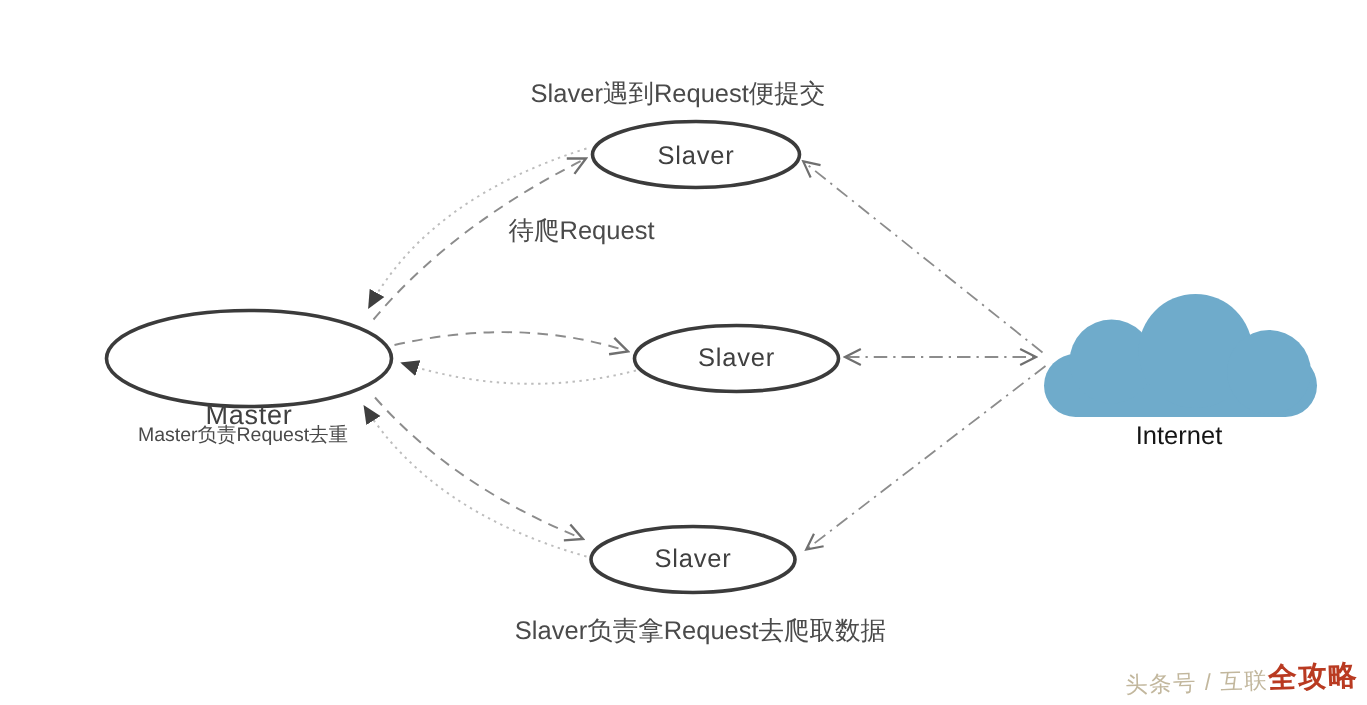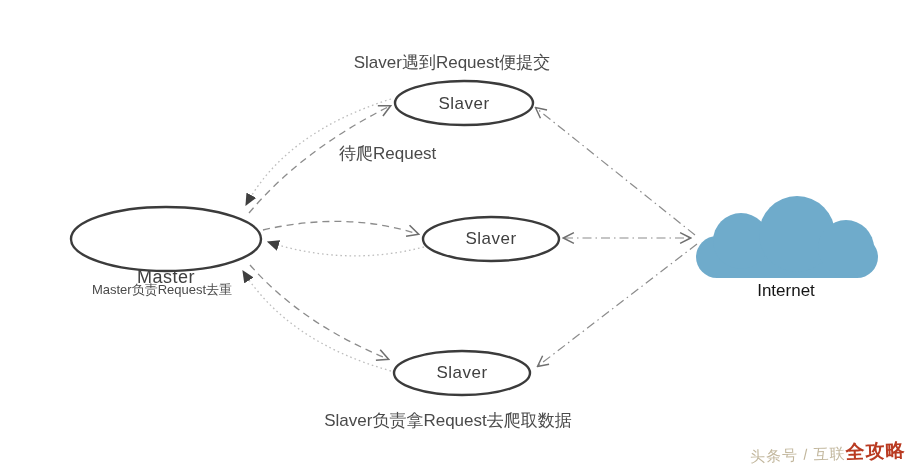--- a/index.html
+++ b/index.html
@@ -127,19 +127,19 @@
   <div class="node-label" style="left:464px; top:104px;">Slaver</div>
   <div class="node-label" style="left:491px; top:239px;">Slaver</div>
   <div class="node-label" style="left:462px; top:373px;">Slaver</div>
   <div class="internet-label">Internet</div>
 
   <div class="annotation centered" style="left:342px; top:51px; width:220px;">Slaver遇到Request便提交</div>
   <div class="annotation" style="left:339px; top:142px;text-align:right;">待爬Request</div>
   <div class="master-note">
     <div>Master负责Request去重</div>
   </div>
-  <div class="annotation centered" style="left:318px; top:409px; width:260px;">Slaver负责拿Request去爬取数据</div>
+  <div class="annotation centered" style="left:337px; top:409px; width:260px;">Slaver负责拿Request去爬取数据</div>
 
   <div class="watermark">
     <span class="prefix">头条号 / 互联</span><span class="highlight">全攻略</span>
   </div>
 
 </div>
 
 </body></html>

